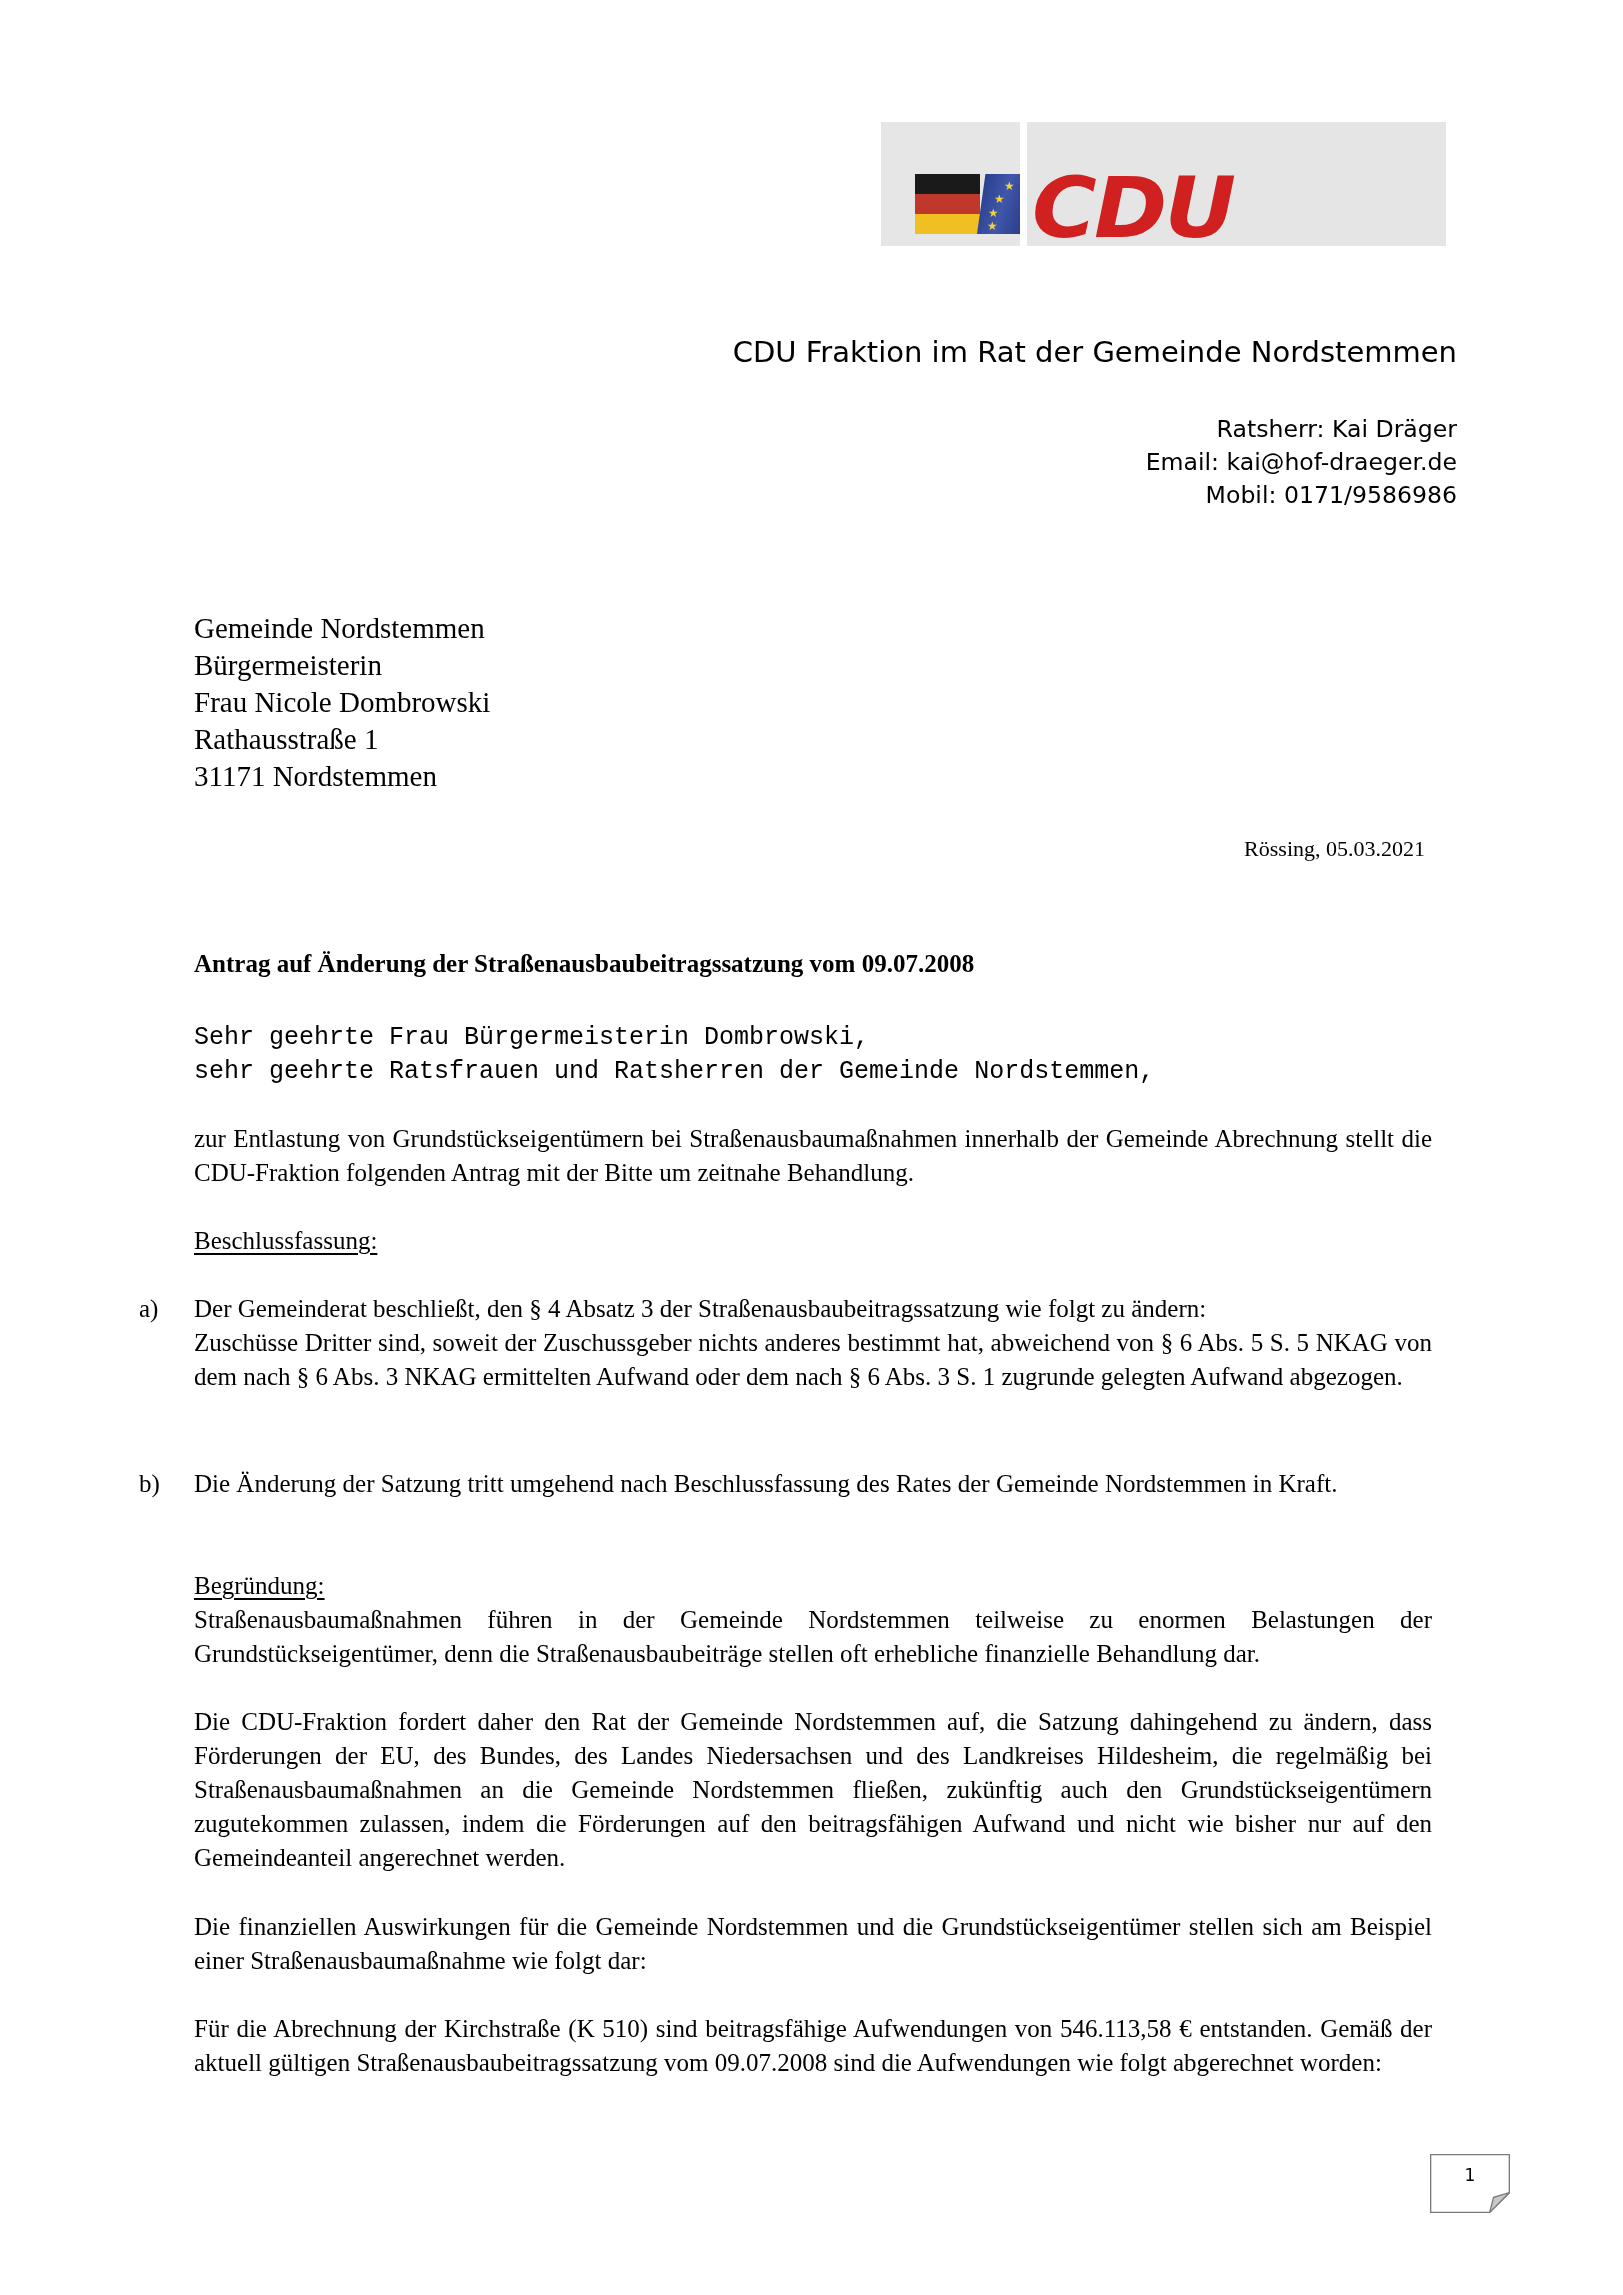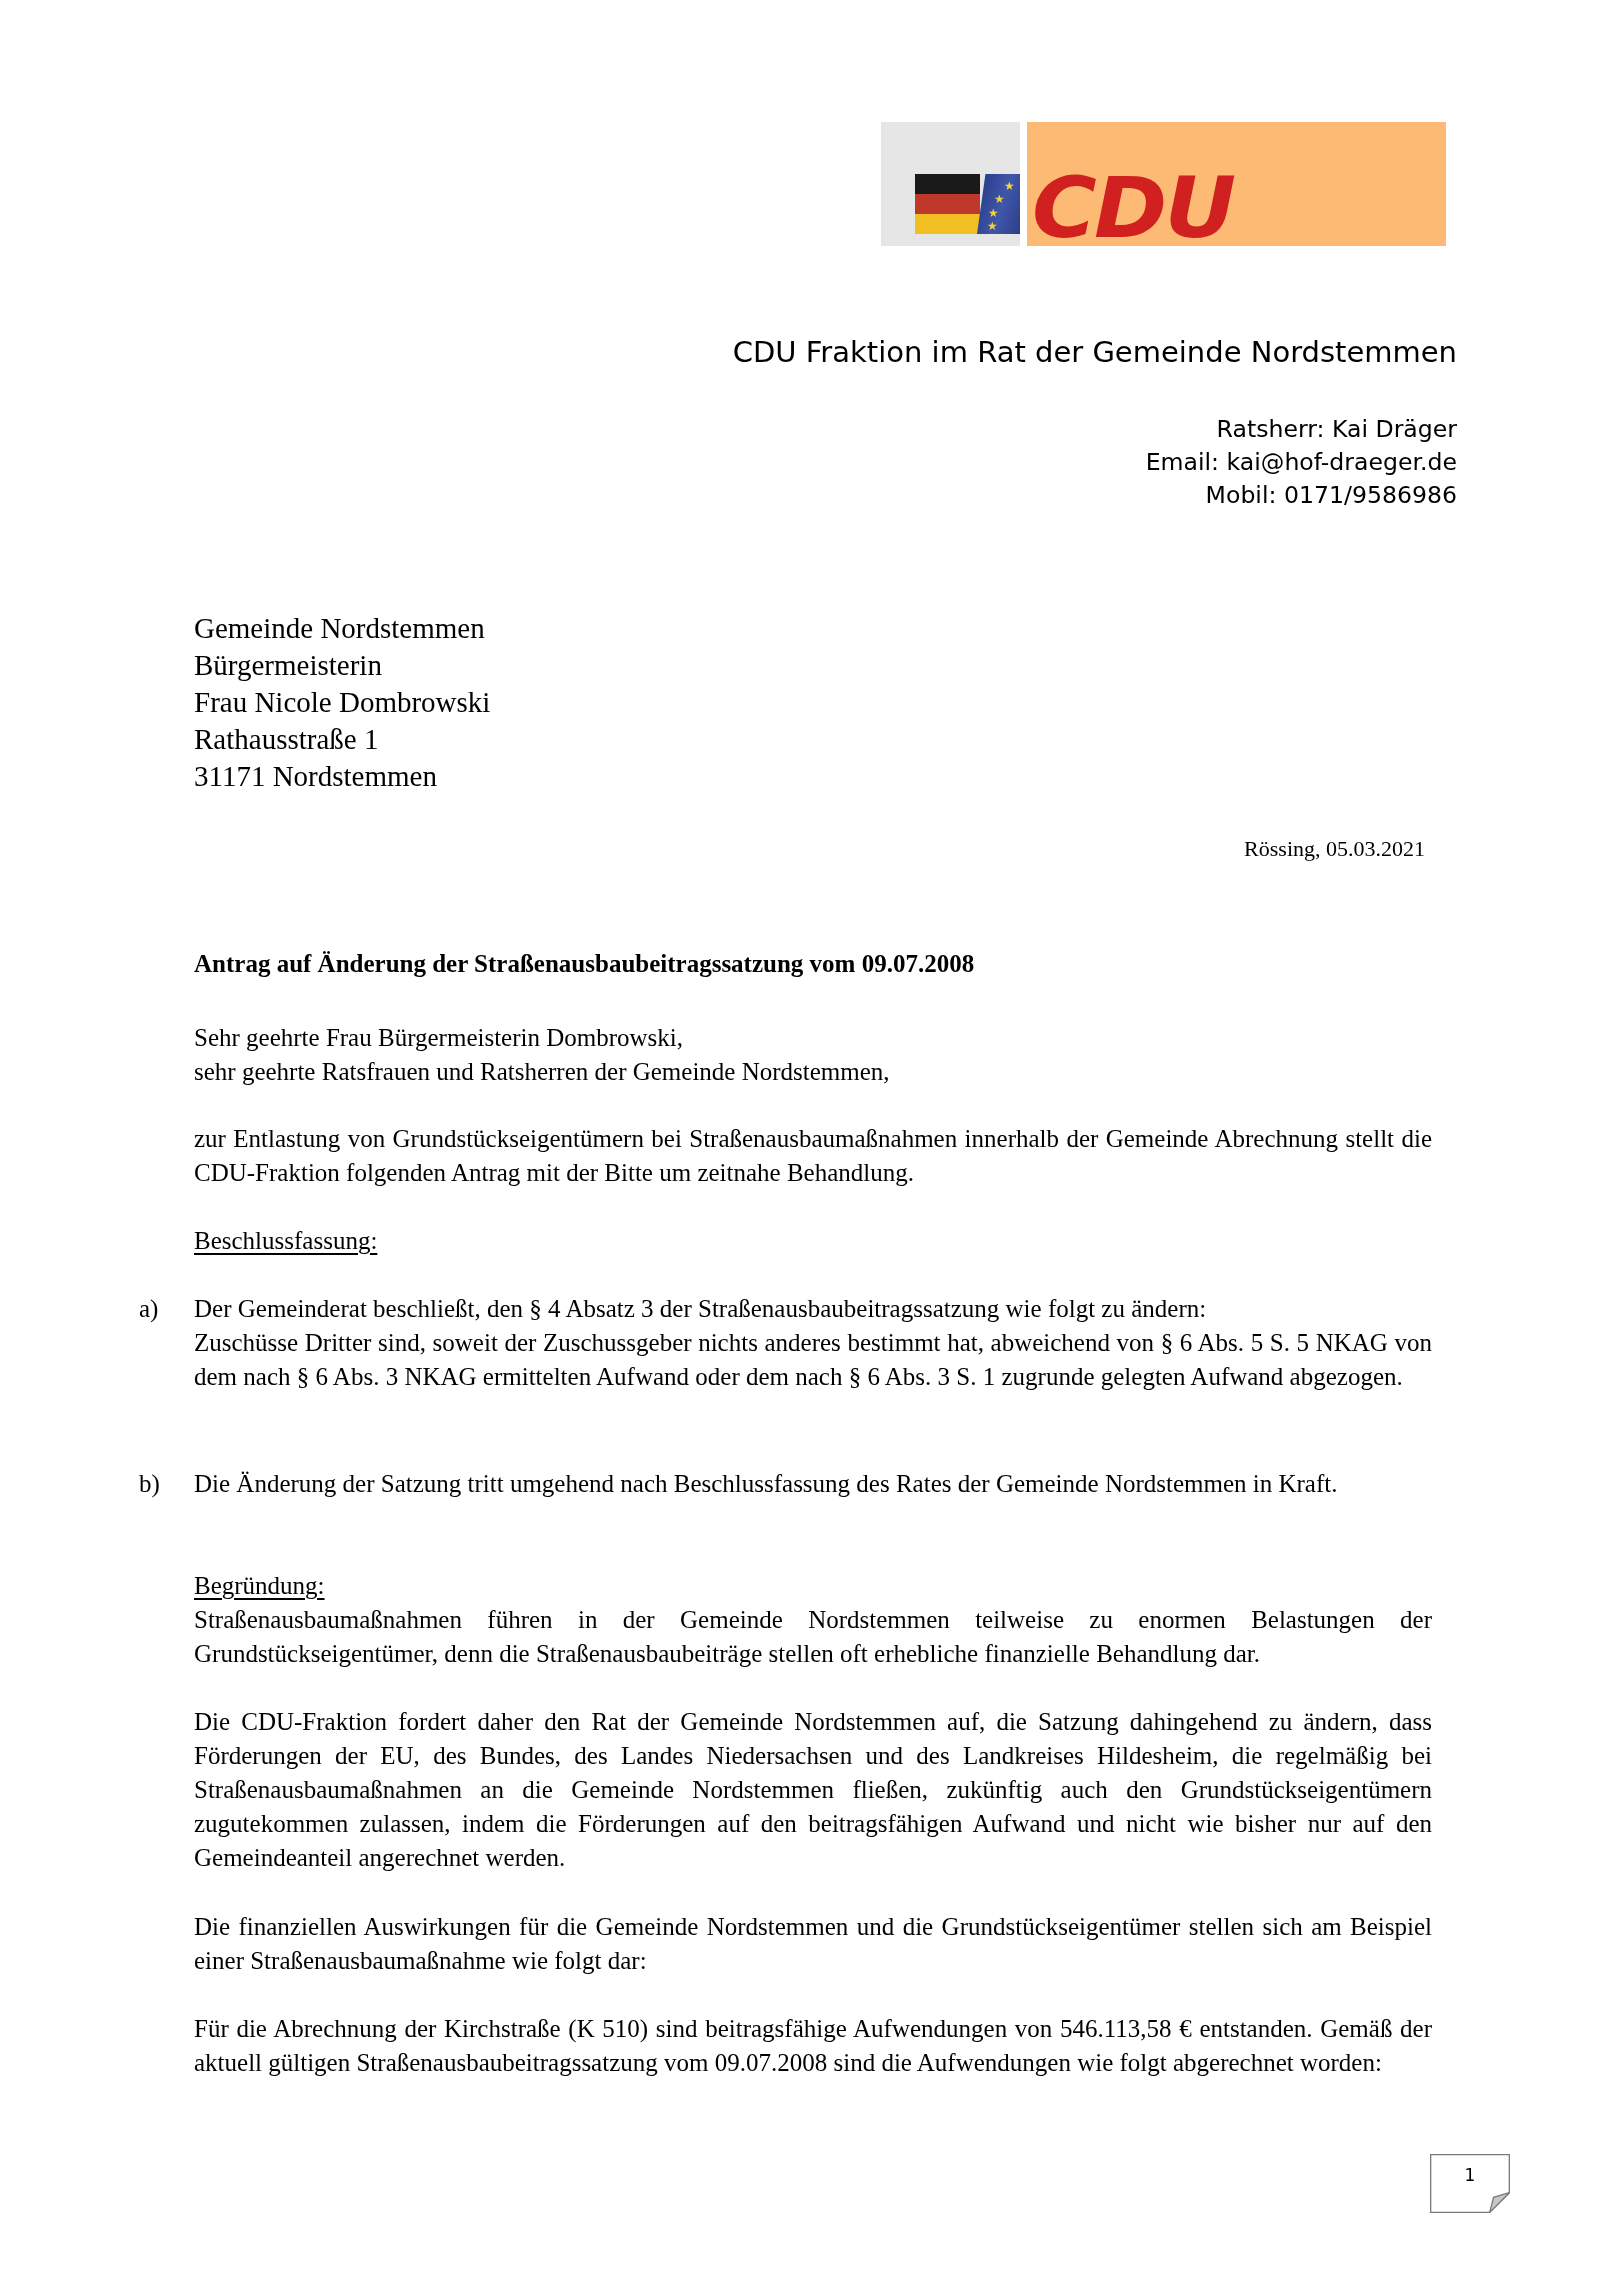--- a/index.html
+++ b/index.html
@@ -1,41 +1,41 @@
 <!DOCTYPE html>
 <html style="font-size:10.5px"><head>
 <meta charset="utf-8">
 <style>
   html, body { margin: 0; padding: 0; background: #ffffff; }
   body { width: 1623px; height: 2295px; position: relative; overflow: hidden; color: #000; }
   .abs { position: absolute; }
 
   
   .logo-left { left: 881px; top: 122px; width: 139px; height: 124px; background: #e6e6e6; }
-  .logo-right { left: 1027px; top: 122px; width: 419px; height: 124px; background: #fdba74; }
+  .logo-right { left: 1027px; top: 122px; width: 419px; height: 124px; background: #e5e5e5; }
   .flag { position: absolute; left: 34px; top: 52px; width: 105px; height: 60px; overflow: hidden; }
   .flag .de { position: absolute; left: 0; top: 0; width: 65px; height: 60px; }
   .flag .de div { height: 33.33%; }
   .flag .eu { position: absolute; left: 62px; top: 0; width: 43px; height: 60px; background: linear-gradient(100deg, #2a3f8f, #4056a8 50%, #2b3e8a); transform: skewX(-8deg); transform-origin: bottom left; }
   .flag .star { position: absolute; color: #f2d33a; font-size: 11.8px; line-height: 1; font-family: "DejaVu Sans", sans-serif; }
   .cdu-text { position: absolute; left: 5.2px; top: 44px; font-family: "DejaVu Sans", sans-serif; font-weight: bold; font-style: italic; font-size: 84px; line-height: 1; letter-spacing: -2.6px; color: #d0201f; transform: scaleX(1.05); transform-origin: left; }
 
   
   .sans { font-family: "DejaVu Sans", sans-serif; }
   .header-title { right: 166px; top: 335px; font-size: 29px; text-align: right; white-space: nowrap; }
   .contact { right: 166px; top: 413px; font-size: 23.6px; line-height: 33px; text-align: right; white-space: nowrap; }
 
   
   .serif { font-family: "Liberation Serif", serif; }
   .recipient { left: 194px; top: 610px; font-size: 29px; line-height: 37px; }
   .date { right: 198px; top: 836px; font-size: 22px; white-space: nowrap; }
 
   .content { left: 194px; width: 1238px; font-size: 25px; line-height: 34px; text-align: justify; }
   .subject { top: 947px; font-weight: bold; }
-  .salutation { top: 1021px; text-align: left; }
+  .salutation { top: 1021px; text-align: left; font-family: Liberation Mono, monospace; }
   .intro { top: 1122px; }
   .section-head { text-decoration: underline; text-decoration-thickness: 2px; text-underline-offset: 3.9px; }
   .beschluss { top: 1224px; }
 
   .item { left: 139px; width: 1293px; font-size: 25px; line-height: 34px; display: flex; }
   .item .marker { width: 55px; flex: 0 0 55px; }
   .item .text { flex: 1; text-align: justify; }
   .item-a { top: 1292px; }
   .item-b { top: 1467px; }
 

